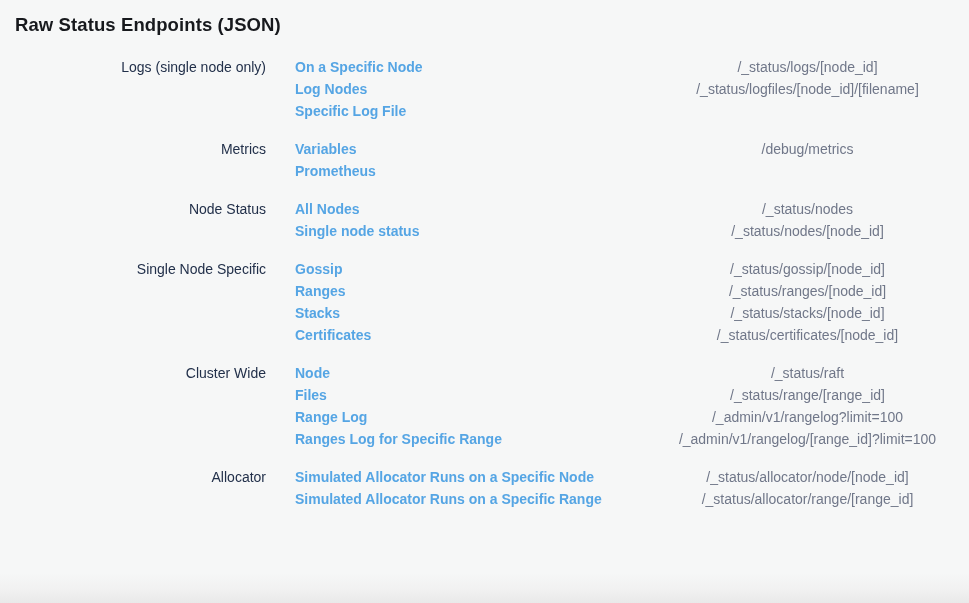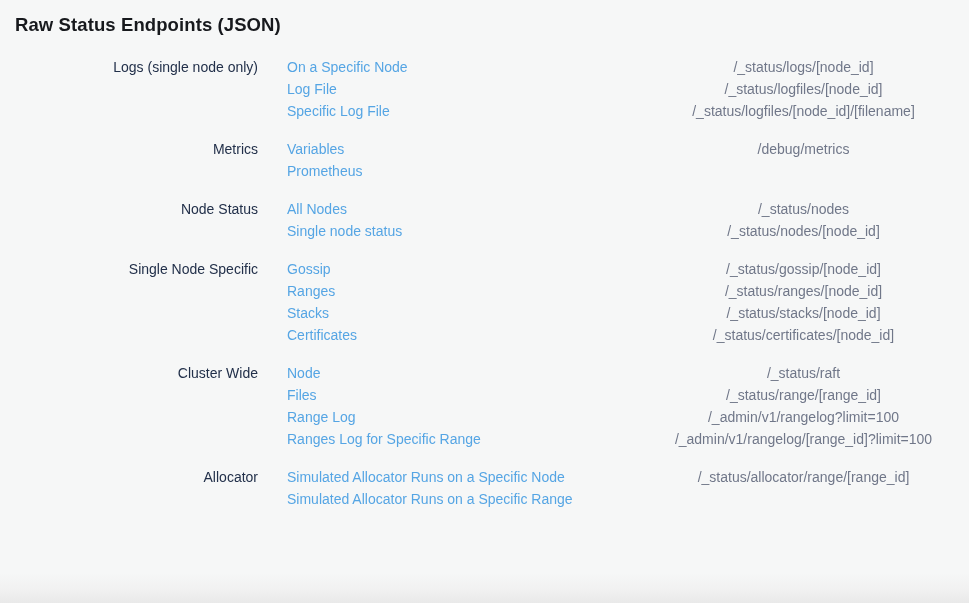--- a/index.html
+++ b/index.html
@@ -27,37 +27,39 @@
     font-weight: 700;
     color: #17191d;
     letter-spacing: 0.1px;
   }
   .groups {
     margin-top: 19px;
   }
   .group-row {
     display: flex;
     margin-bottom: 16px;
+    padding-left: 8px;
   }
   .col-label {
     width: 258px;
     flex: 0 0 258px;
     text-align: right;
     color: #22304a;
     font-size: 14px;
     line-height: 22px;
   }
   .col-links {
     width: 351px;
     flex: 0 0 351px;
     margin-left: 29px;
   }
   .link-row {
     line-height: 22px;
     white-space: nowrap;
+    font-weight: bold;
   }
   a.endpoint-link {
     color: #55a5e4;
     text-decoration: none;
     font-size: 14px;
     cursor: pointer;
   }
   .col-paths {
     flex: 1 1 auto;
     text-align: center;
@@ -80,26 +82,25 @@
 </head>
 <body>
 
 <div class="page">
   <h1 class="title">Raw Status Endpoints (JSON)</h1>
   <div class="groups">
       <div class="group-row">
         <div class="col-label">Logs (single node only)</div>
         <div class="col-links">
           <div class="link-row"><a class="endpoint-link" href="#">On a Specific Node</a></div>
-          <div class="link-row"><a class="endpoint-link" href="#">Log File</a></div>
+          <div class="link-row"><a class="endpoint-link" href="#">Log Nodes</a></div>
           <div class="link-row"><a class="endpoint-link" href="#">Specific Log File</a></div>
         </div>
         <div class="col-paths">
           <div class="endpoint-path">/_status/logs/[node_id]</div>
-          <div class="endpoint-path">/_status/logfiles/[node_id]</div>
           <div class="endpoint-path">/_status/logfiles/[node_id]/[filename]</div>
         </div>
       </div>
       <div class="group-row">
         <div class="col-label">Metrics</div>
         <div class="col-links">
           <div class="link-row"><a class="endpoint-link" href="#">Variables</a></div>
           <div class="link-row"><a class="endpoint-link" href="#">Prometheus</a></div>
         </div>
         <div class="col-paths">
@@ -147,18 +148,19 @@
           <div class="endpoint-path">/_admin/v1/rangelog/[range_id]?limit=100</div>
         </div>
       </div>
       <div class="group-row">
         <div class="col-label">Allocator</div>
         <div class="col-links">
           <div class="link-row"><a class="endpoint-link" href="#">Simulated Allocator Runs on a Specific Node</a></div>
           <div class="link-row"><a class="endpoint-link" href="#">Simulated Allocator Runs on a Specific Range</a></div>
         </div>
         <div class="col-paths">
+          <div class="endpoint-path">/_status/allocator/node/[node_id]</div>
           <div class="endpoint-path">/_status/allocator/range/[range_id]</div>
         </div>
       </div>
     </div>
   <div class="footer-strip"></div>
 </div>
 
 </body></html>

